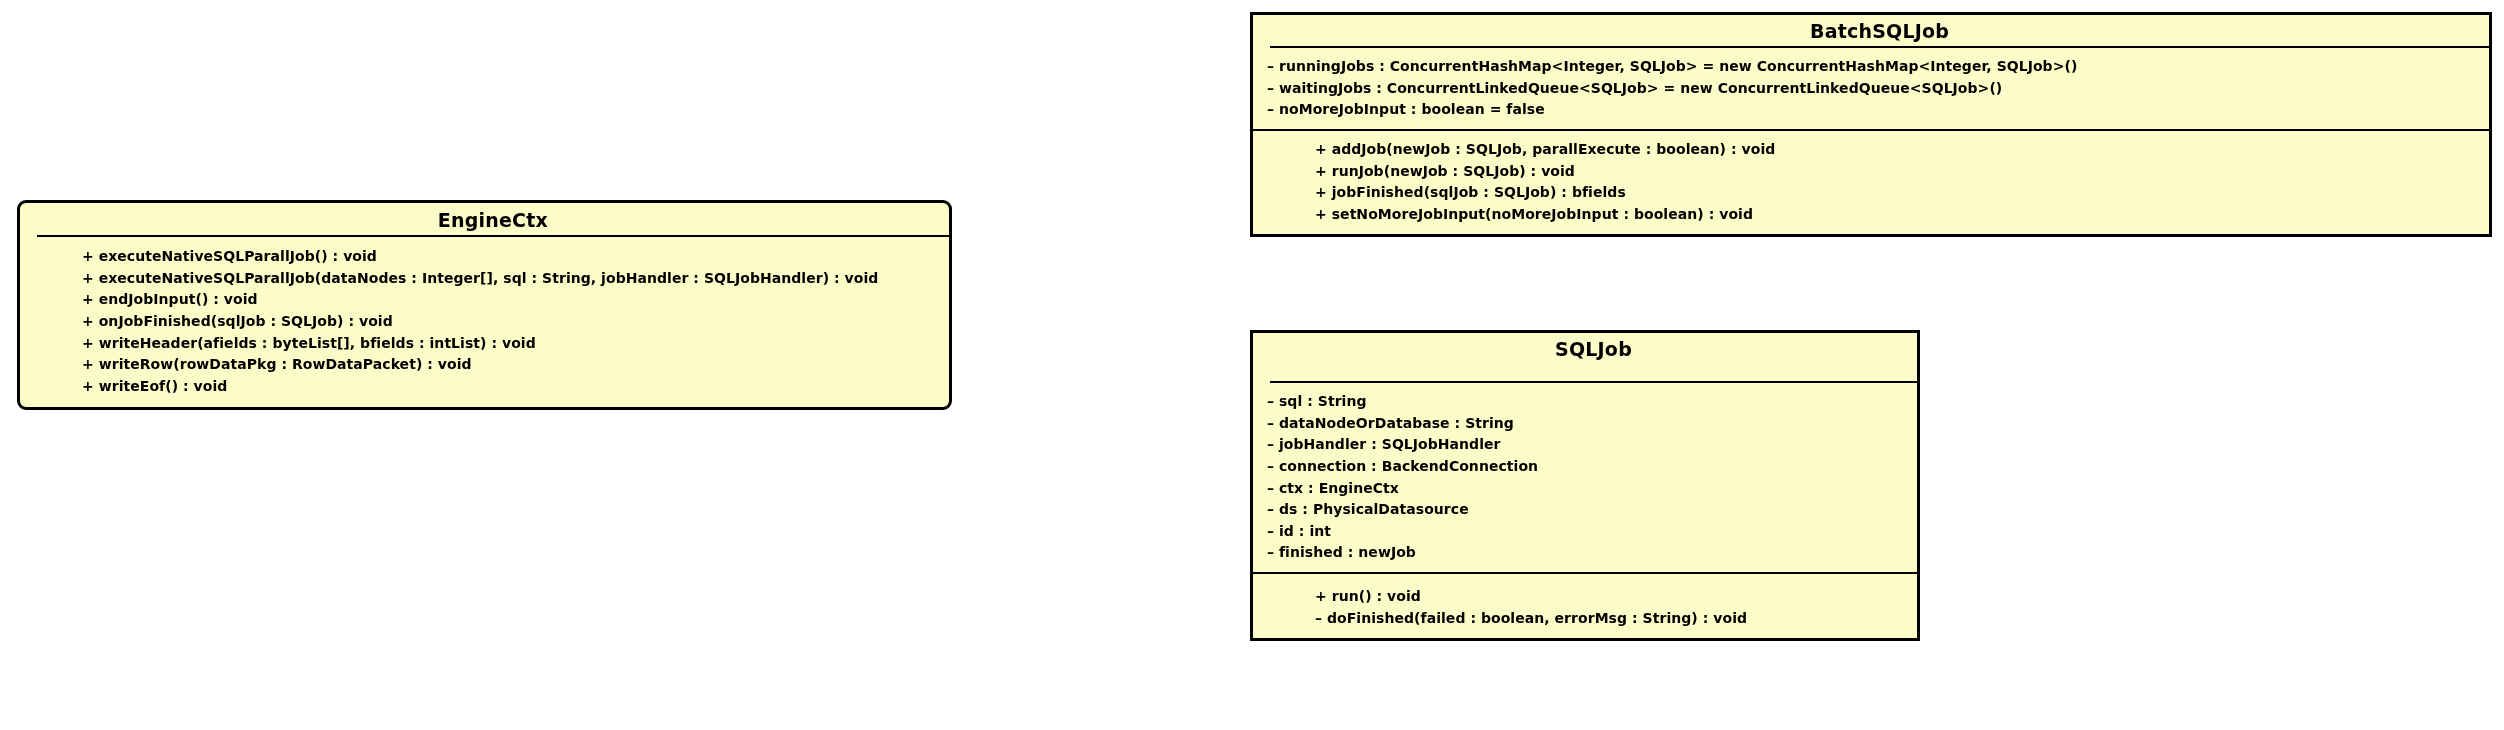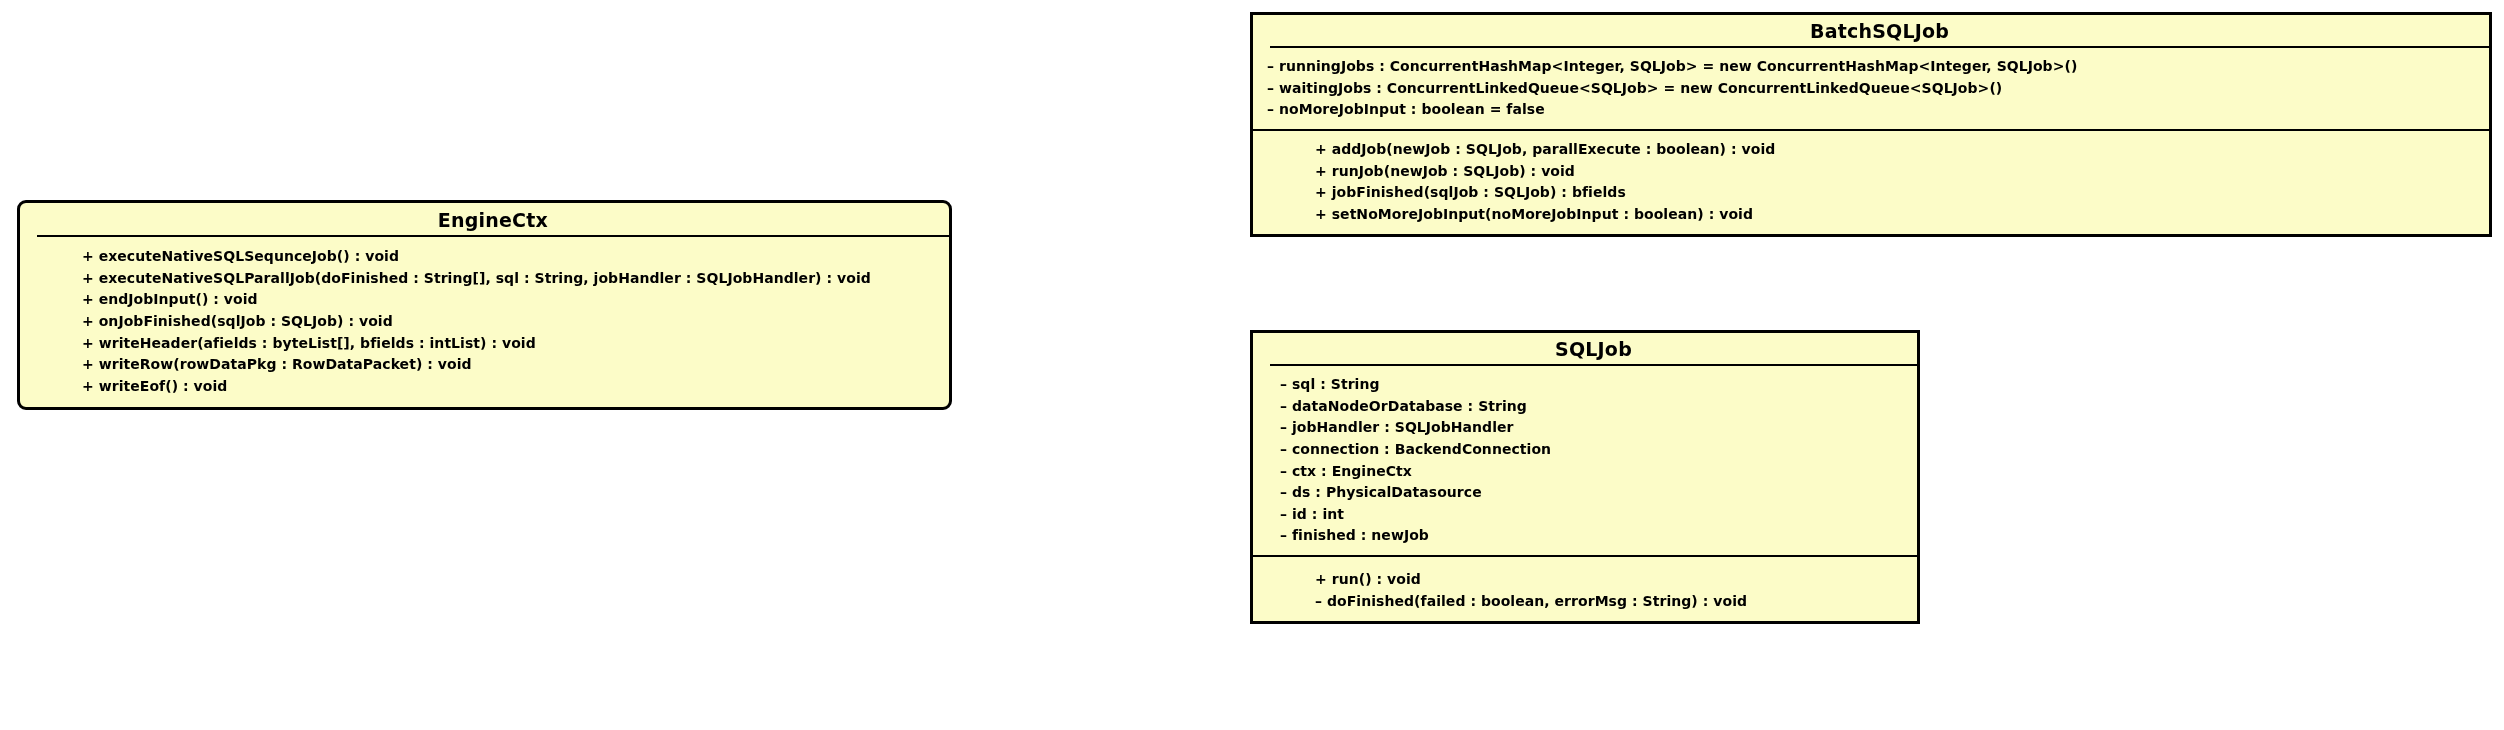--- a/index.html
+++ b/index.html
@@ -99,47 +99,47 @@
   }
 
   
   #sql-job {
     left: 1250px;
     top: 330px;
     width: 670px;
     height: 108px;
   }
   #sql-job .uml-title-compartment {
-    height: 33px;
+    height: 50px;
     padding-top: 7px;
   }
   #sql-job .attrs {
-    padding: 8px 0 8px 27px;
+    padding: 8px 0 8px 14px;
   }
   #sql-job .ops {
     padding: 12px 0 9px 14px;
   }
 
   
   .uml-title-compartment {
     box-shadow: inset 0 -5px 0 -3px #fcfcc8;
   }
 </style>
 </head>
 <body>
 
 <div class="uml-canvas">
 
   <div class="uml-class" id="engine-ctx" style="height: auto; width: 934.625px; display: block; border-radius: 9px;">
     <div class="uml-title-compartment">
       <span class="uml-title">EngineCtx</span>
     </div>
     <div class="uml-compartment ops">
-      <div class="uml-member"><span class="sig">+ executeNativeSQLSequnceJob() : void</span></div>
-      <div class="uml-member"><span class="sig">+ executeNativeSQLParallJob(doFinished : String[], sql : String, jobHandler : SQLJobHandler) : void</span></div>
+      <div class="uml-member"><span class="sig">+ executeNativeSQLParallJob() : void</span></div>
+      <div class="uml-member"><span class="sig">+ executeNativeSQLParallJob(dataNodes : Integer[], sql : String, jobHandler : SQLJobHandler) : void</span></div>
       <div class="uml-member"><span class="sig">+ endJobInput() : void</span></div>
       <div class="uml-member"><span class="sig">+ onJobFinished(sqlJob : SQLJob) : void</span></div>
       <div class="uml-member"><span class="sig">+ writeHeader(afields : byteList[], bfields : intList) : void</span></div>
       <div class="uml-member"><span class="sig">+ writeRow(rowDataPkg : RowDataPacket) : void</span></div>
       <div class="uml-member"><span class="sig">+ writeEof() : void</span></div>
     </div>
   </div>
 
   <div class="uml-class" id="batch-sql-job" style="height: auto; width: 1242px; display: block;">
     <div class="uml-title-compartment">

